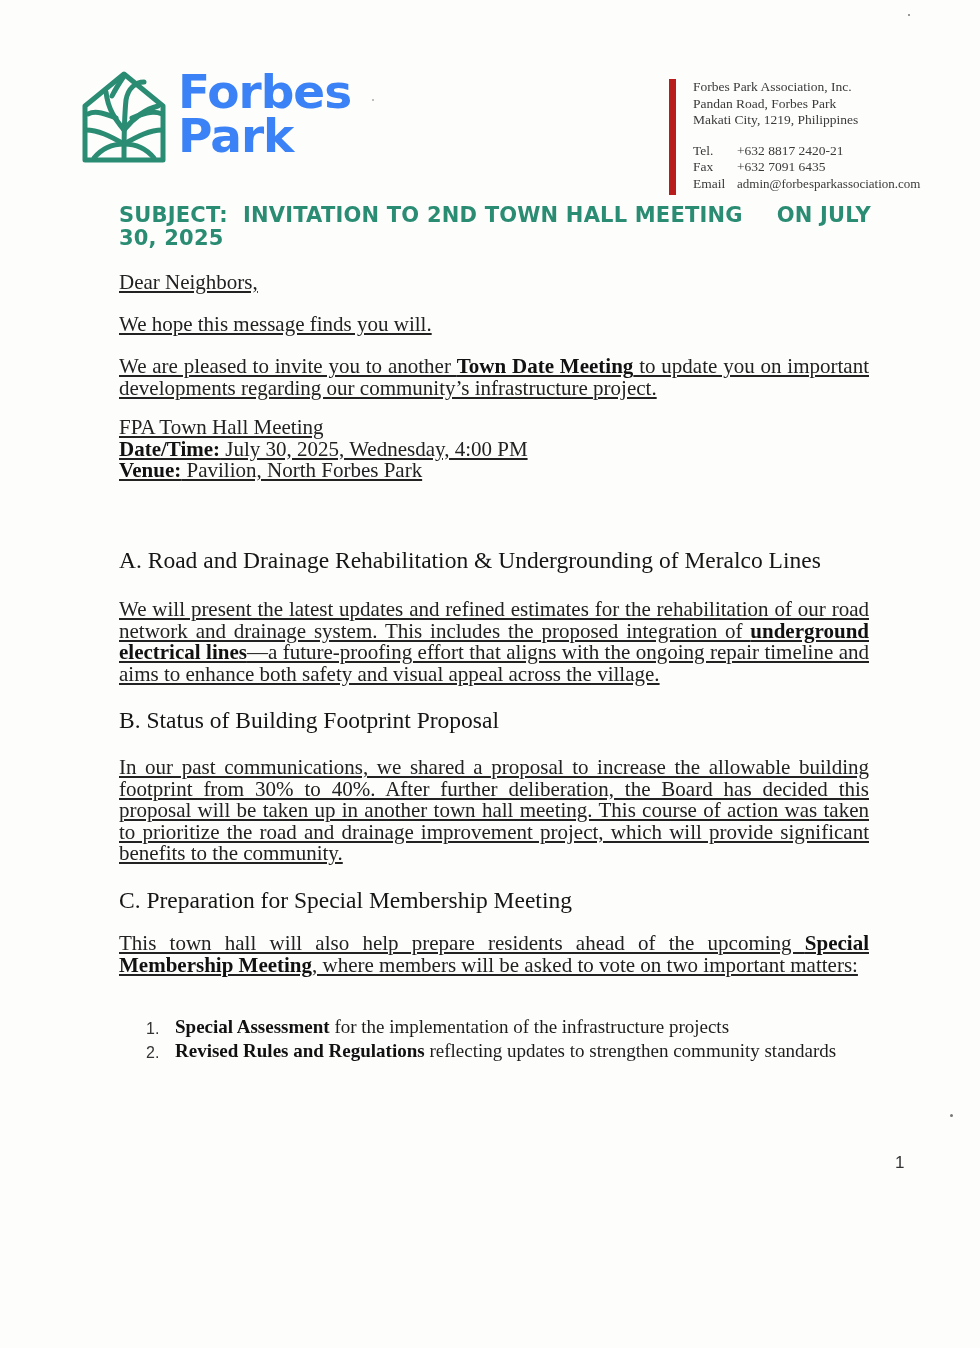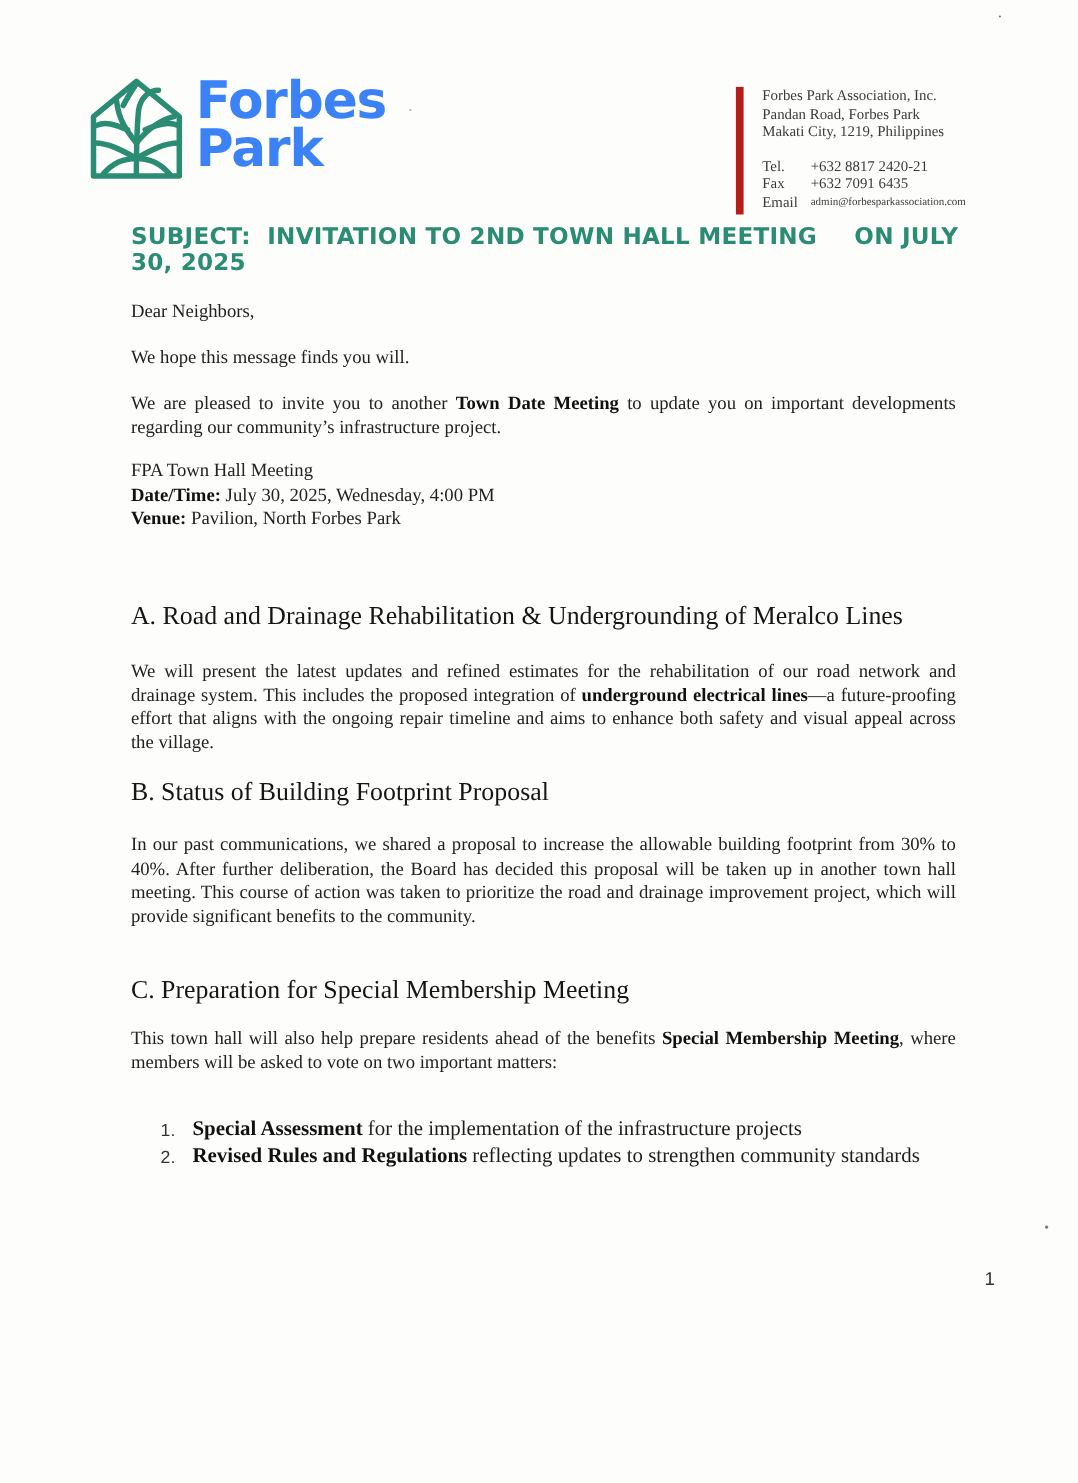--- a/index.html
+++ b/index.html
@@ -34,39 +34,40 @@
       height: 116px;
       font-size: 13.5px;
       line-height: 16.5px;
       color: #3a3a3a;
       margin-top: 17px;
     }
     .contact .addr div { white-space: nowrap; }
     .contact .rows { margin-top: 14px; }
     .contact .row { display: flex; white-space: nowrap; }
     .contact .row .lbl { width: 44px; }
-    .contact .row .email { font-size: 10px; }
+    .contact .row .email { font-size: 13px; }
 
     
     .subject {
       position: absolute; left: 119px; top: 204px; width: 760px;
       font-family: "DejaVu Sans", "Liberation Sans", sans-serif;
       font-weight: bold;
       color: #2a8c72;
       font-size: 21px;
       line-height: 23px;
       letter-spacing: 0.2px;
     }
     .subject .l1 { display: flex; justify-content: space-between; width: 752px; }
 
     .body-text {
       position: absolute; left: 119px; width: 750px;
-      font-size: 17px;
+      font-size: 21px;
       line-height: 21.5px;
       color: #222;
+      text-decoration: underline;
     }
     .justify { text-align: justify; text-align-last: auto; }
     b { font-weight: bold; color: #111; }
 
     .heading {
       position: absolute; left: 119px; width: 760px;
       font-size: 23.5px;
       line-height: 25px;
       color: #151515;
     }
@@ -146,21 +147,21 @@
     <div><b>Venue:</b><span> Pavilion, North Forbes Park</span></div>
   </div>
 
   <div class="heading" style="top:548px;width:740px;">A. Road and Drainage Rehabilitation &amp; Undergrounding of Meralco Lines</div>
   <div class="body-text justify" style="top:599px;"><span>We will present the latest updates and refined estimates for the rehabilitation of our road network and drainage system. This includes the proposed integration of </span><b>underground electrical lines</b><span>—a future-proofing effort that aligns with the ongoing repair timeline and aims to enhance both safety and visual appeal across the village.</span></div>
 
   <div class="heading" style="top:708px;">B. Status of Building Footprint Proposal</div>
   <div class="body-text justify" style="top:757px;">In our past communications, we shared a proposal to increase the allowable building footprint from 30% to 40%. After further deliberation, the Board has decided this proposal will be taken up in another town hall meeting. This course of action was taken to prioritize the road and drainage improvement project, which will provide significant benefits to the community.</div>
 
   <div class="heading" style="top:888px;">C. Preparation for Special Membership Meeting</div>
-  <div class="body-text justify" style="top:933px;"><span>This town hall will also help prepare residents ahead of the benefits </span><b>Special Membership Meeting</b><span>, where members will be asked to vote on two important matters:</span></div>
+  <div class="body-text justify" style="top:933px;"><span>This town hall will also help prepare residents ahead of the upcoming </span><b>Special Membership Meeting</b><span>, where members will be asked to vote on two important matters:</span></div>
 
   <div class="list">
     <div class="item">
       <span class="num">1.</span>
       <span class="txt"><b>Special Assessment</b><span> for the implementation of the infrastructure projects</span></span>
     </div>
     <div class="item">
       <span class="num">2.</span>
       <span class="txt"><b>Revised Rules and Regulations</b><span> reflecting updates to strengthen community standards</span></span>
     </div>

